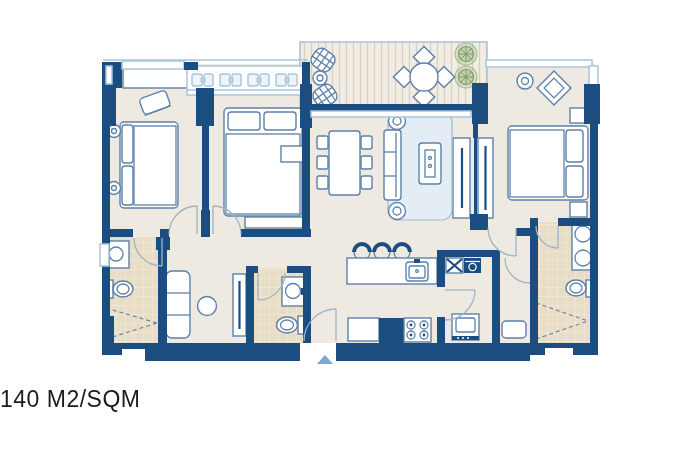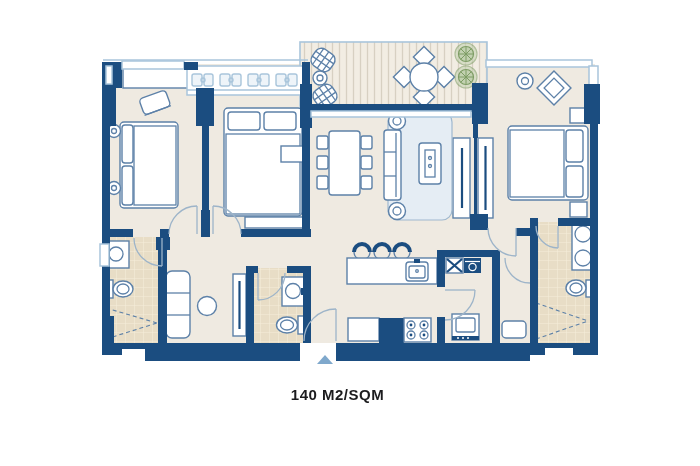--- a/index.html
+++ b/index.html
@@ -21,22 +21,22 @@
   .furn{fill:var(--furn_fill);stroke:var(--furn_stroke);stroke-width:1.4;}
   .furnln{stroke:var(--furn_stroke);stroke-width:1.3;fill:none;}
   .soft{fill:var(--furn_soft);stroke:var(--rug_stroke);stroke-width:1.2;}
   .navy{fill:var(--wall);}
   .navyln{stroke:var(--wall);stroke-width:2.2;fill:none;}
   .door{stroke:var(--door);stroke-width:1.3;fill:none;}
   .dash{stroke:var(--furn_stroke);stroke-width:1.1;stroke-dasharray:4 3;fill:none;}
   .plantc{fill:var(--plant_soft);stroke:var(--plant);stroke-width:1.2;}
   .plantln{stroke:var(--plant);stroke-width:1;fill:none;}
   .marker{fill:var(--marker);}
-  #caption{position:absolute;left:0;top:386px;width:675px;text-align:center;
-           font-size:15px;font-weight:bold;letter-spacing:0.5px;color:var(--caption_text);}
+  #caption{position:absolute;left:0;top:386px;width:675px;
+           font-size:23px;font-weight:normal;letter-spacing:0.5px;color:var(--caption_text);}
 </style>
 </head>
 <body>
 
 <div id="stage">
 <svg width="700" height="466" viewBox="0 0 700 466">
   <defs>
     <pattern id="tiles" width="9" height="9" patternUnits="userSpaceOnUse">
       <rect width="9" height="9" fill="var(--tile)"></rect>
       <path d="M9,0 L9,9 M0,9 L9,9" stroke="var(--tile_grid)" stroke-width="1.1" fill="none"></path>

